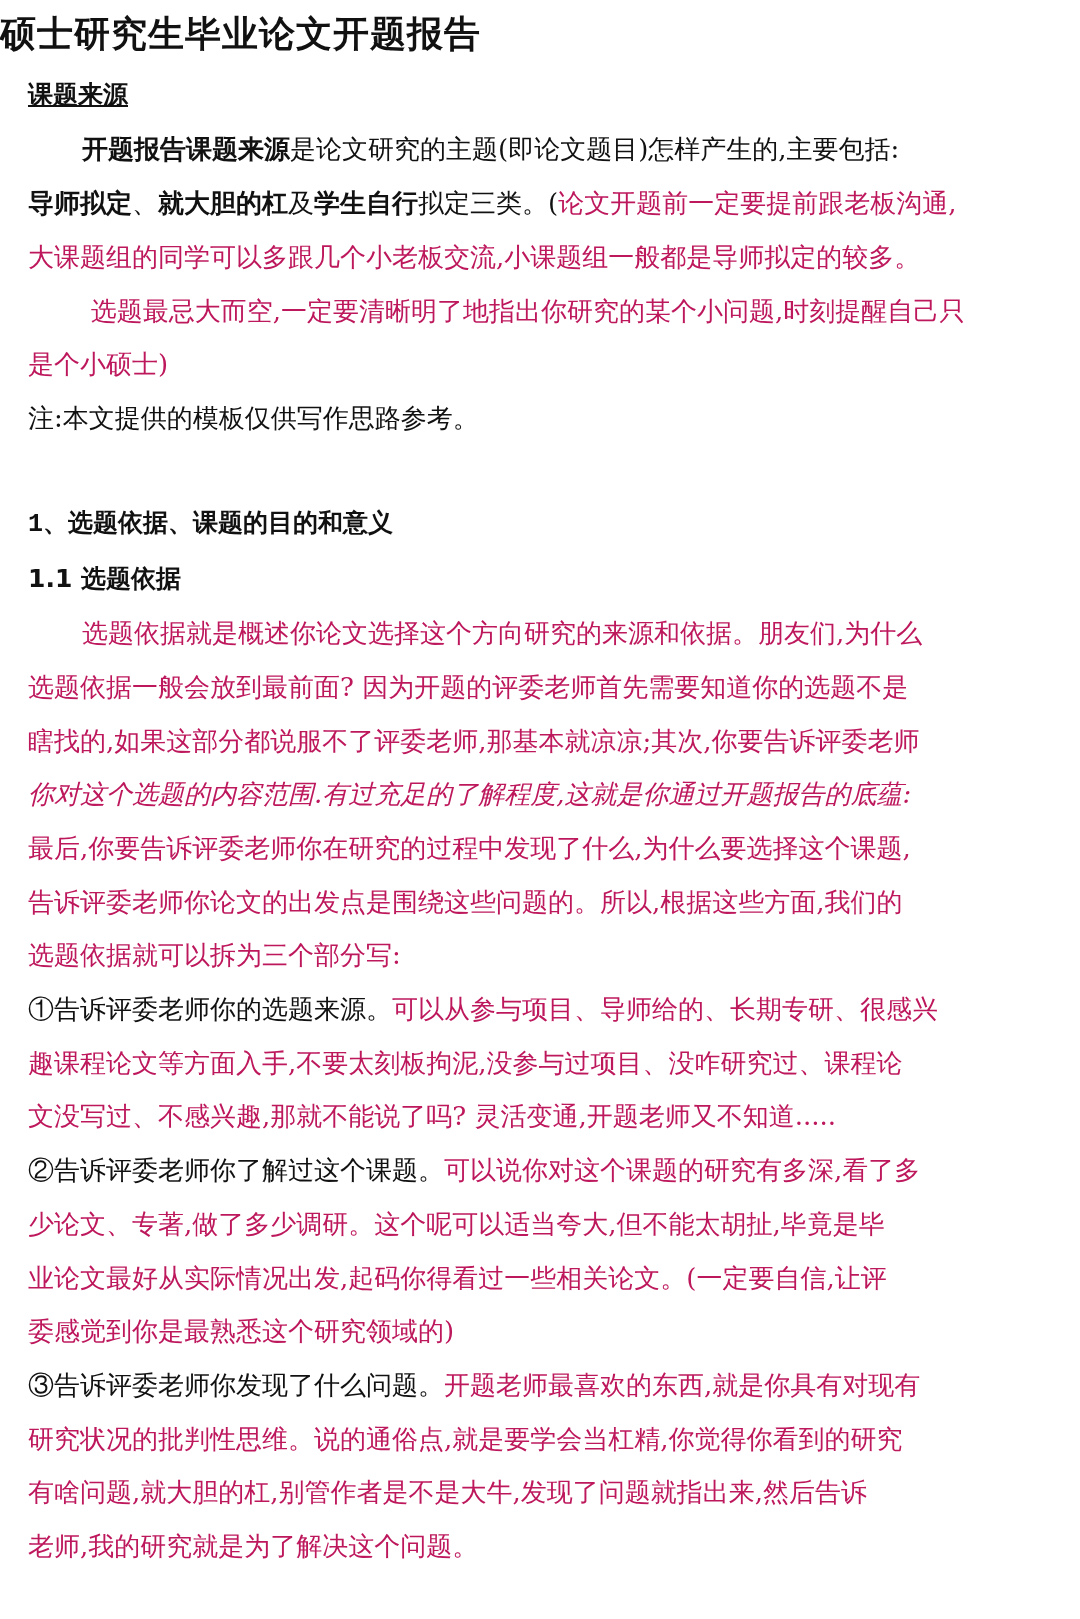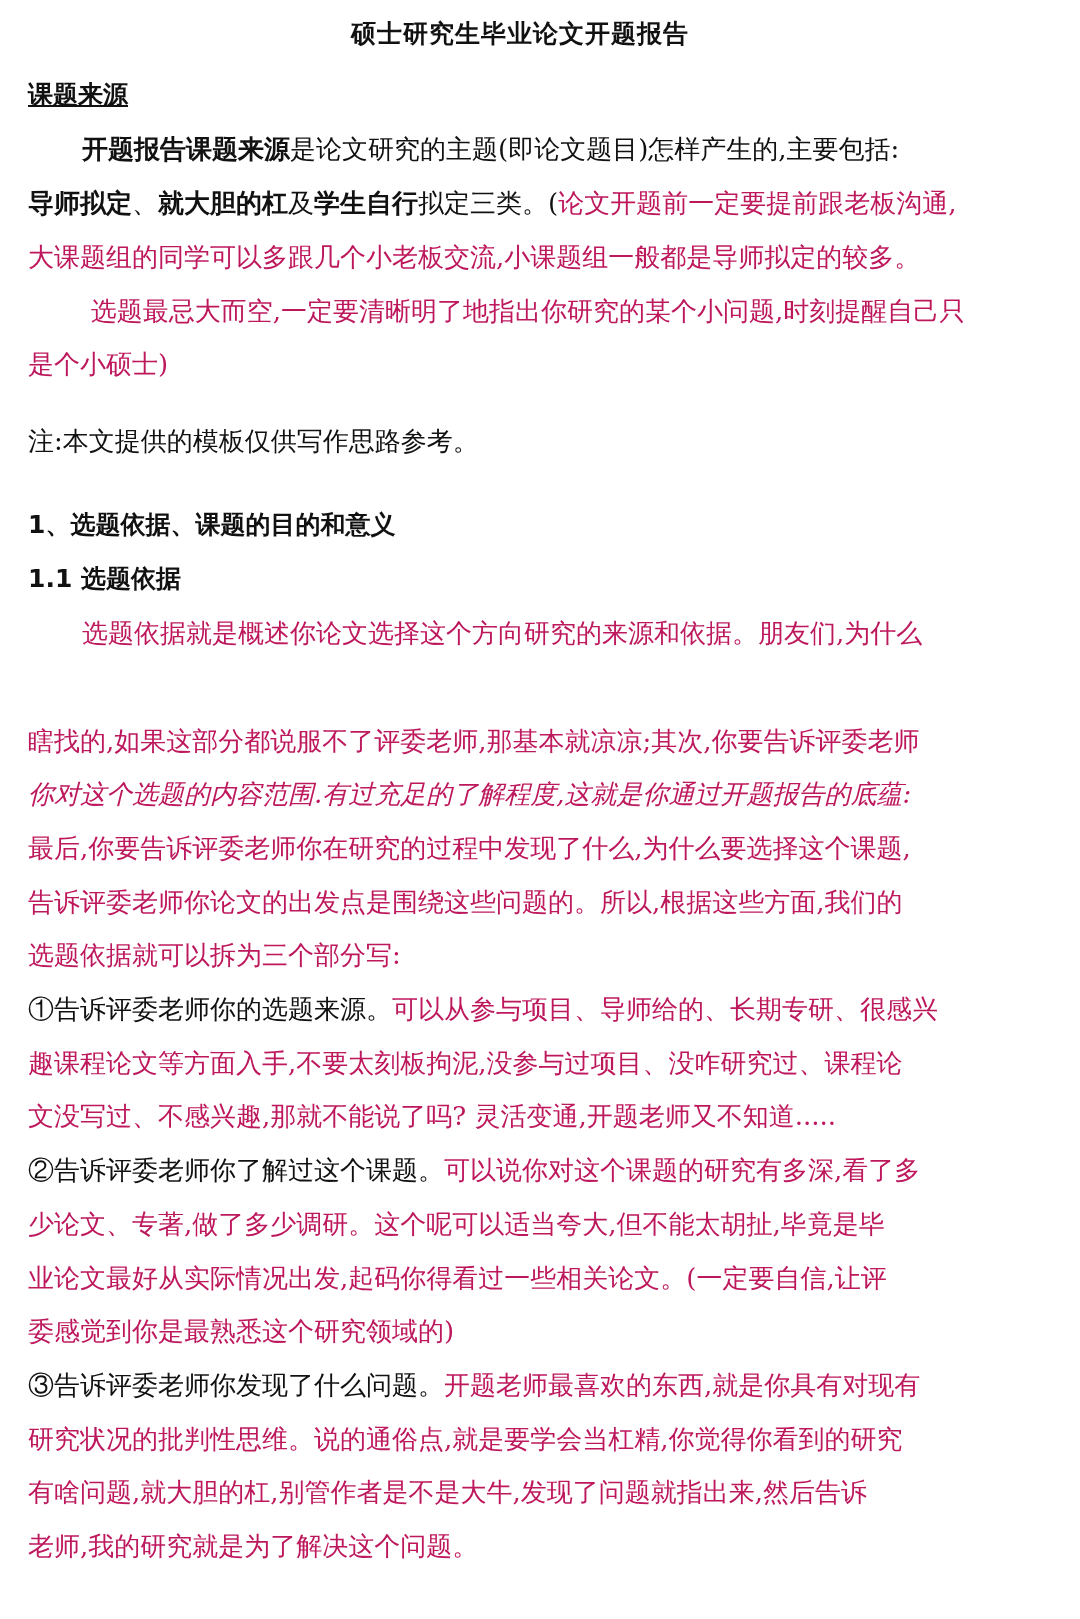--- a/index.html
+++ b/index.html
@@ -3,23 +3,23 @@
 <meta charset="utf-8">
 <style>
   html, body { margin: 0; padding: 0; background: #ffffff; }
   body {
     width: 1080px; height: 1619px; overflow: hidden; position: relative;
     font-family: "DejaVu Serif", "Liberation Serif", serif;
     color: #111111;
   }
   .page { position: absolute; left: 0; top: 0; width: 1080px; height: 1619px; }
   .title {
-    position: absolute; left: 0; top: 10px; width: 1040px; text-align: center;
+    position: absolute; left: 0; top: 10px; width: 1040px; 
     font-family: "DejaVu Sans", "Liberation Sans", sans-serif;
-    font-weight: bold; font-size: 25px; line-height: 48px; letter-spacing: 1px;
+    font-weight: bold; font-size: 36px; line-height: 48px; letter-spacing: 1px;
   }
   .line {
     position: absolute; left: 28px; width: 1000px;
     font-size: 26px; line-height: 34px; white-space: nowrap;
   }
   .h {
     font-family: "DejaVu Sans", "Liberation Sans", sans-serif; font-weight: bold; font-size: 25px;
   }
   .b { font-family: "DejaVu Sans", "Liberation Sans", sans-serif; font-weight: bold; }
   .red { color: #be185d; }
@@ -39,26 +39,27 @@
   </div>
 
   <div class="line" style="top:186px;">
     <span class="b">导师拟定</span><span>、</span><span class="b">就大胆的杠</span><span>及</span><span class="b">学生自行</span><span>拟定三类。(</span><span class="red">论文开题前一定要提前跟老板沟通,</span>
   </div>
 
   <div class="line red" style="top:240px;">大课题组的同学可以多跟几个小老板交流,小课题组一般都是导师拟定的较多。</div>
   <div class="line red" style="top:294px;text-align:center;">选题最忌大而空,一定要清晰明了地指出你研究的某个小问题,时刻提醒自己只</div>
   <div class="line red" style="top:347px;">是个小硕士)</div>
 
-  <div class="line" style="top:424px;">注:本文提供的模板仅供写作思路参考。</div>
+  <div class="line" style="top:401px;">注:本文提供的模板仅供写作思路参考。</div>
 
-  <div class="line h" style="top:508px;">1、选题依据、课题的目的和意义</div>
+  <div class="line h" style="top:508px;font-family:Liberation Mono, monospace;">1、选题依据、课题的目的和意义</div>
   <div class="line h" style="top:562px;">1.1  选题依据</div>
 
   <div class="line red indent" style="top:616px;">选题依据就是概述你论文选择这个方向研究的来源和依据。朋友们,为什么</div>
+  <div class="line red" style="top:670px;">选题依据一般会放到最前面? 因为开题的评委老师首先需要知道你的选题不是</div>
   <div class="line red" style="top:724px;">瞎找的,如果这部分都说服不了评委老师,那基本就凉凉;其次,你要告诉评委老师</div>
   <div class="line red" style="top:777px;font-style:italic;">你对这个选题的内容范围.有过充足的了解程度,这就是你通过开题报告的底蕴:</div>
   <div class="line red" style="top:831px;">最后,你要告诉评委老师你在研究的过程中发现了什么,为什么要选择这个课题,</div>
   <div class="line red" style="top:885px;">告诉评委老师你论文的出发点是围绕这些问题的。所以,根据这些方面,我们的</div>
   <div class="line red" style="top:938px;">选题依据就可以拆为三个部分写:</div>
 
   <div class="line" style="top:992px;">
     <span>①告诉评委老师你的选题来源。</span><span class="red">可以从参与项目、导师给的、长期专研、很感兴</span>
   </div>
   <div class="line red" style="top:1046px;">趣课程论文等方面入手,不要太刻板拘泥,没参与过项目、没咋研究过、课程论</div>

